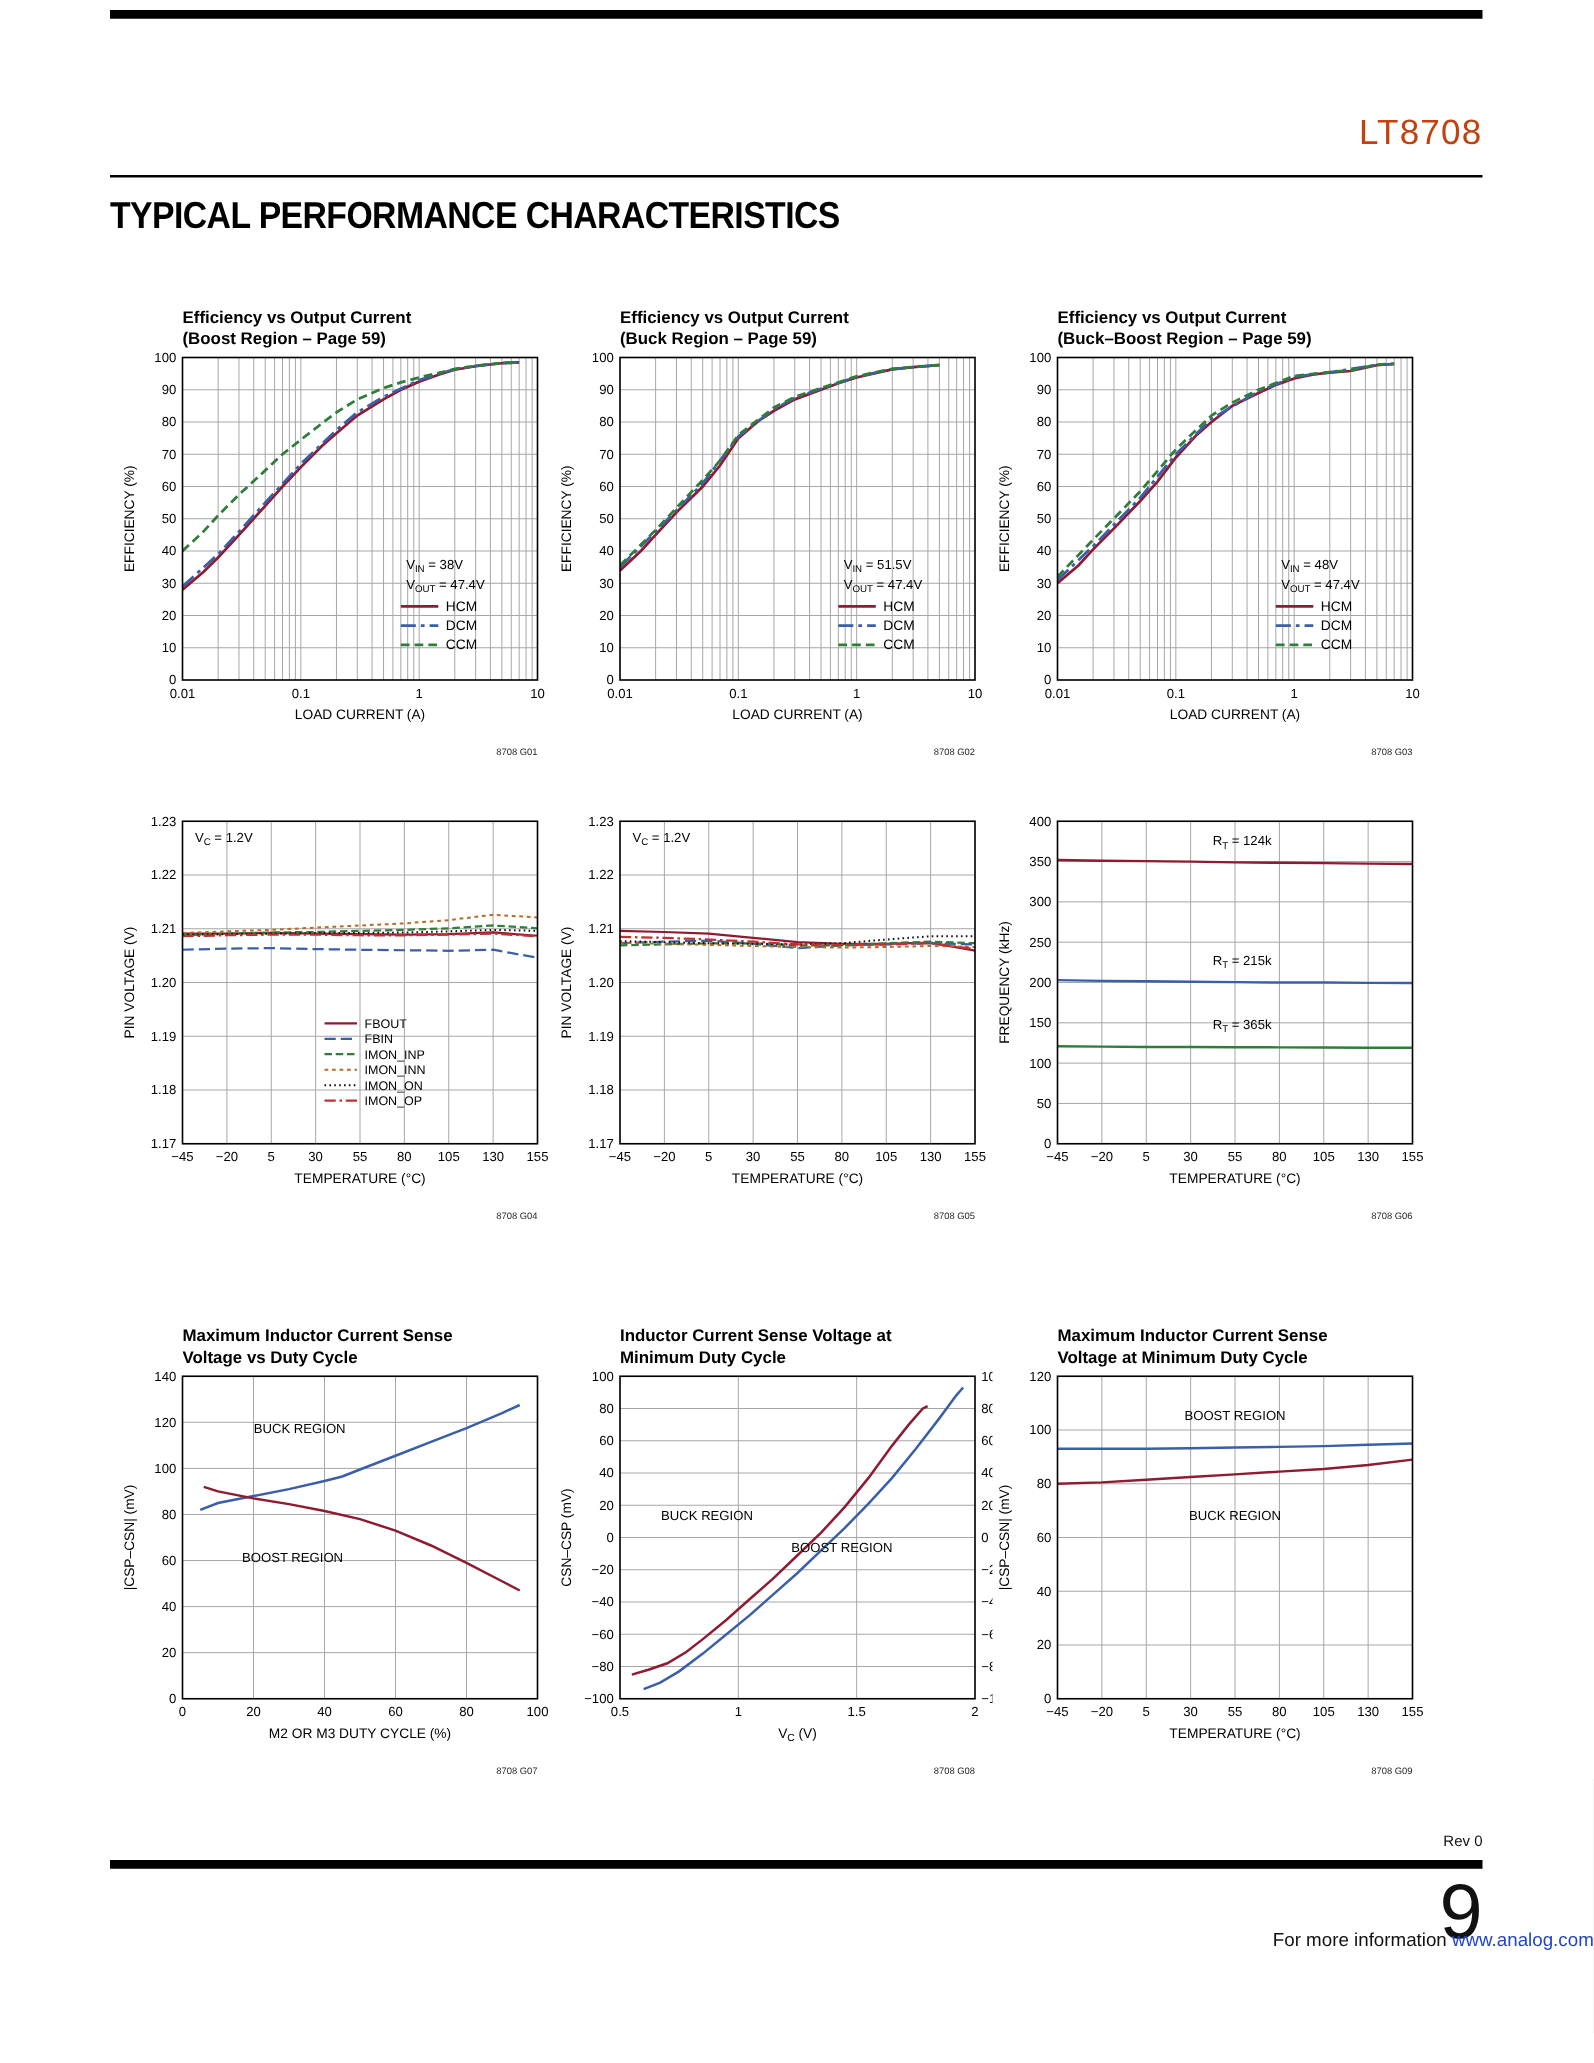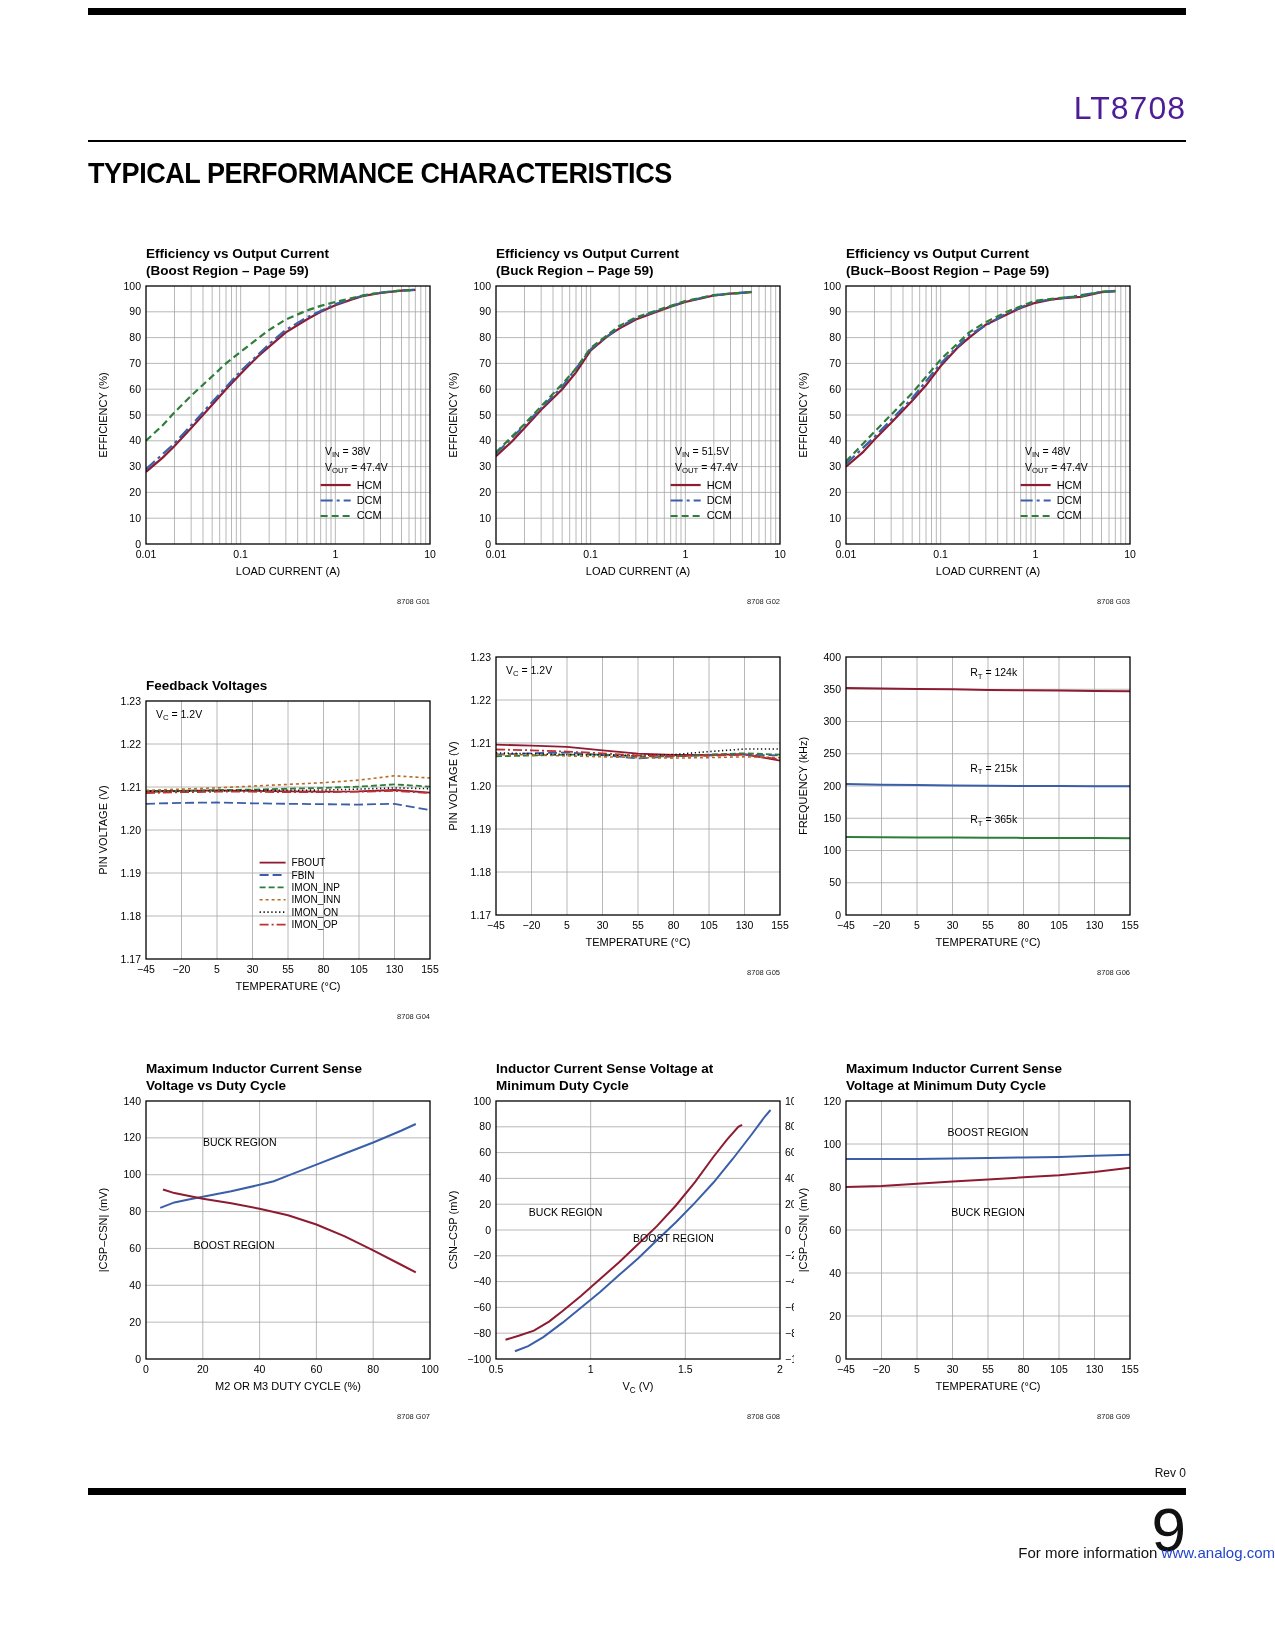--- a/index.html
+++ b/index.html
@@ -1,19 +1,19 @@
 <!DOCTYPE html>
 <html style="--link: #2244cc;"><head>
 <meta charset="utf-8">
 <style>
   html,body{margin:0;padding:0;background:#e8e8e8;}
   .page{position:relative;width:1275px;height:1650px;background:#fff;margin:0 auto;
         font-family:"Liberation Sans",sans-serif;color:#111;overflow:hidden;}
   .topbar{position:absolute;left:88px;top:8px;width:1098px;height:7px;background:#000;}
-  .brand{position:absolute;right:89px;top:90px;font-size:32px;font-weight:400;letter-spacing:1px;color:#4c1d95;text-align:right;}
+  .brand{position:absolute;right:89px;top:90px;font-size:28px;font-weight:400;letter-spacing:1px;color:#c2410c;text-align:right;}
   .header-rule{position:absolute;left:88px;top:140px;width:1098px;height:2px;background:#000;}
   .section-title{position:absolute;left:88px;top:156px;font-size:30px;font-weight:700;
                  transform:scaleX(.9);transform-origin:left;letter-spacing:-.5px;color:#000;}
   #charts{position:absolute;inset:0;border-radius:30px;}
   .chart-cell{position:absolute;width:350px;}
   .chart-title{height:44px;display:flex;flex-direction:column;justify-content:flex-end;
                padding-left:52px;box-sizing:border-box;font-weight:700;font-size:13.5px;
                line-height:17px;color:#000;}
   .chart-svg{display:block;}
   .rev{position:absolute;right:89px;top:1466px;font-size:12px;color:#111;}
@@ -284,23 +284,20 @@
               <text x="262.65999999999997" y="240.49" font-size="11" fill="#000">CCM</text>
             </g>
             <text x="336" y="325" text-anchor="end" font-size="7.5" fill="#222">8708 G03</text>
           </g>
           <clipPath id="clip2">
             <rect x="52" y="7" width="284" height="258"></rect>
           </clipPath>
         </svg>
       </div>
       <div class="chart-cell" style="left: 94px; top: 650px;">
-        <div class="chart-title">
-          <div>Feedback Voltages</div>
-        </div>
         <svg class="chart-svg" width="350" height="332" viewBox="0 0 350 332">
           <g font-family="&quot;Liberation Sans&quot;, sans-serif">
             <g stroke="#a6a6a6" stroke-width="0.8">
               <line x1="87.5" y1="7" x2="87.5" y2="265"></line>
               <line x1="123" y1="7" x2="123" y2="265"></line>
               <line x1="158.5" y1="7" x2="158.5" y2="265"></line>
               <line x1="194" y1="7" x2="194" y2="265"></line>
               <line x1="229.5" y1="7" x2="229.5" y2="265"></line>
               <line x1="265" y1="7" x2="265" y2="265"></line>
               <line x1="300.5" y1="7" x2="300.5" y2="265"></line>

